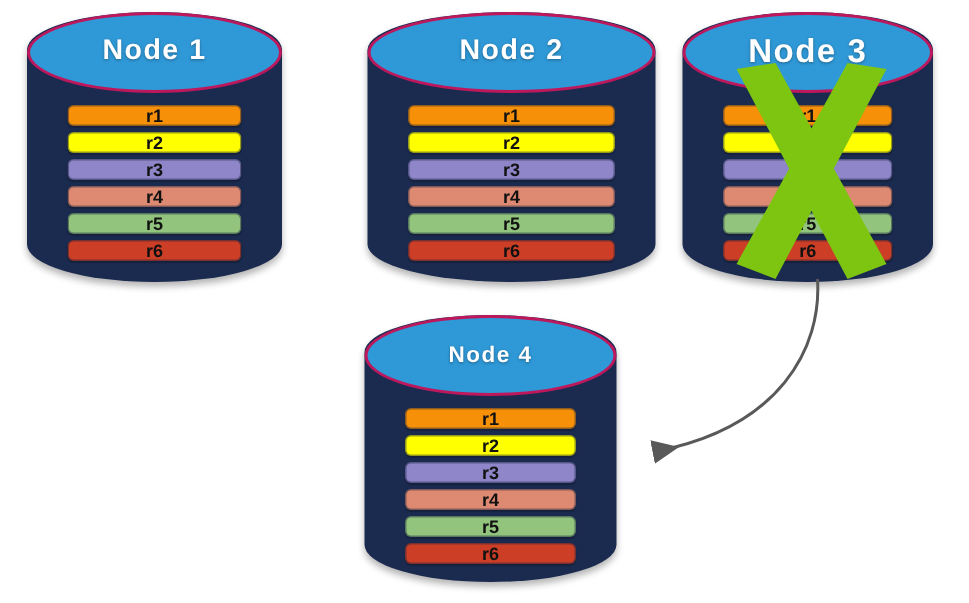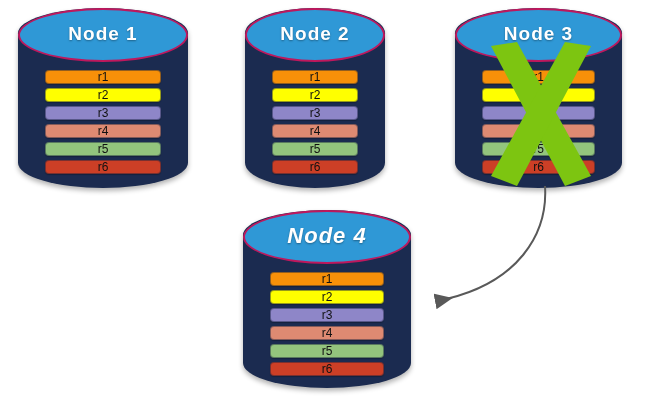--- a/index.html
+++ b/index.html
@@ -37,21 +37,21 @@
     position:relative;
     top:-1px;
   }
   .rows{position:absolute;left:0;right:0;display:flex;flex-direction:column;}
   .row{
     border-radius:4px;
     border:1px solid rgba(20,30,60,.45);
     box-sizing:border-box;
     display:flex;align-items:center;justify-content:center;
     color:#111111;
-    font-weight:normal;
+    font-weight:bold;
     line-height:1;
     box-shadow:0 1px 1px rgba(0,0,0,.25);
   }
 
   
   .cross{position:absolute;pointer-events:none;}
   .cross svg{display:block;}
 
   
   .arrow{position:absolute;left:0;top:0;width:646px;height:402px;pointer-events:none;}
@@ -81,21 +81,21 @@
       </div>
       <div class="row" style="height:14px;font-size:12px;background:#93c47d;">
         <span>r5</span>
       </div>
       <div class="row" style="height:14px;font-size:12px;background:#cc3f26;">
         <span>r6</span>
       </div>
     </div>
   </div>
 
-  <div class="node" style="left:245px;top:8px;width:140px;height:180px;">
+  <div class="node" style="left:245px;top:8px;width:192px;height:180px;">
     <div class="cyl-body"></div>
     <div class="cyl-top" style="height:54px;">
       <span class="cyl-title" style="font-size:19px;">Node  2</span>
     </div>
     <div class="rows" style="top:62px;left:27px;right:27px;gap:4px;">
       <div class="row" style="height:14px;font-size:12px;background:#f79009;">
         <span>r1</span>
       </div>
       <div class="row" style="height:14px;font-size:12px;background:#ffff00;">
         <span>r2</span>
@@ -111,21 +111,21 @@
       </div>
       <div class="row" style="height:14px;font-size:12px;background:#cc3f26;">
         <span>r6</span>
       </div>
     </div>
   </div>
 
   <div class="node" style="left:455px;top:8px;width:167px;height:180px;">
     <div class="cyl-body"></div>
     <div class="cyl-top" style="height:54px;">
-      <span class="cyl-title" style="font-size:19px;">Node  3</span>
+      <span class="cyl-title" style="font-size:22px;">Node  3</span>
     </div>
     <div class="rows" style="top:62px;left:27px;right:27px;gap:4px;">
       <div class="row" style="height:14px;font-size:12px;background:#f79009;">
         <span>r1</span>
       </div>
       <div class="row" style="height:14px;font-size:12px;background:#ffff00;">
         <span>r2</span>
       </div>
       <div class="row" style="height:14px;font-size:12px;background:#8e86c8;">
         <span>r3</span>
@@ -147,21 +147,21 @@
       <g fill="#7dc511">
         <polygon points="4,6 30,2 104,136 78,146"></polygon>
         <polygon points="104,6 78,2 4,136 30,146"></polygon>
       </g>
     </svg>
   </div>
 
   <div class="node" style="left:243px;top:210px;width:168px;height:178px;">
     <div class="cyl-body"></div>
     <div class="cyl-top" style="height:54px;">
-      <span class="cyl-title" style="font-size:22px;font-style:italic;">Node  4</span>
+      <span class="cyl-title" style="font-size:15px;">Node  4</span>
     </div>
     <div class="rows" style="top:62px;left:27px;right:27px;gap:4px;">
       <div class="row" style="height:14px;font-size:12px;background:#f79009;">
         <span>r1</span>
       </div>
       <div class="row" style="height:14px;font-size:12px;background:#ffff00;">
         <span>r2</span>
       </div>
       <div class="row" style="height:14px;font-size:12px;background:#8e86c8;">
         <span>r3</span>

